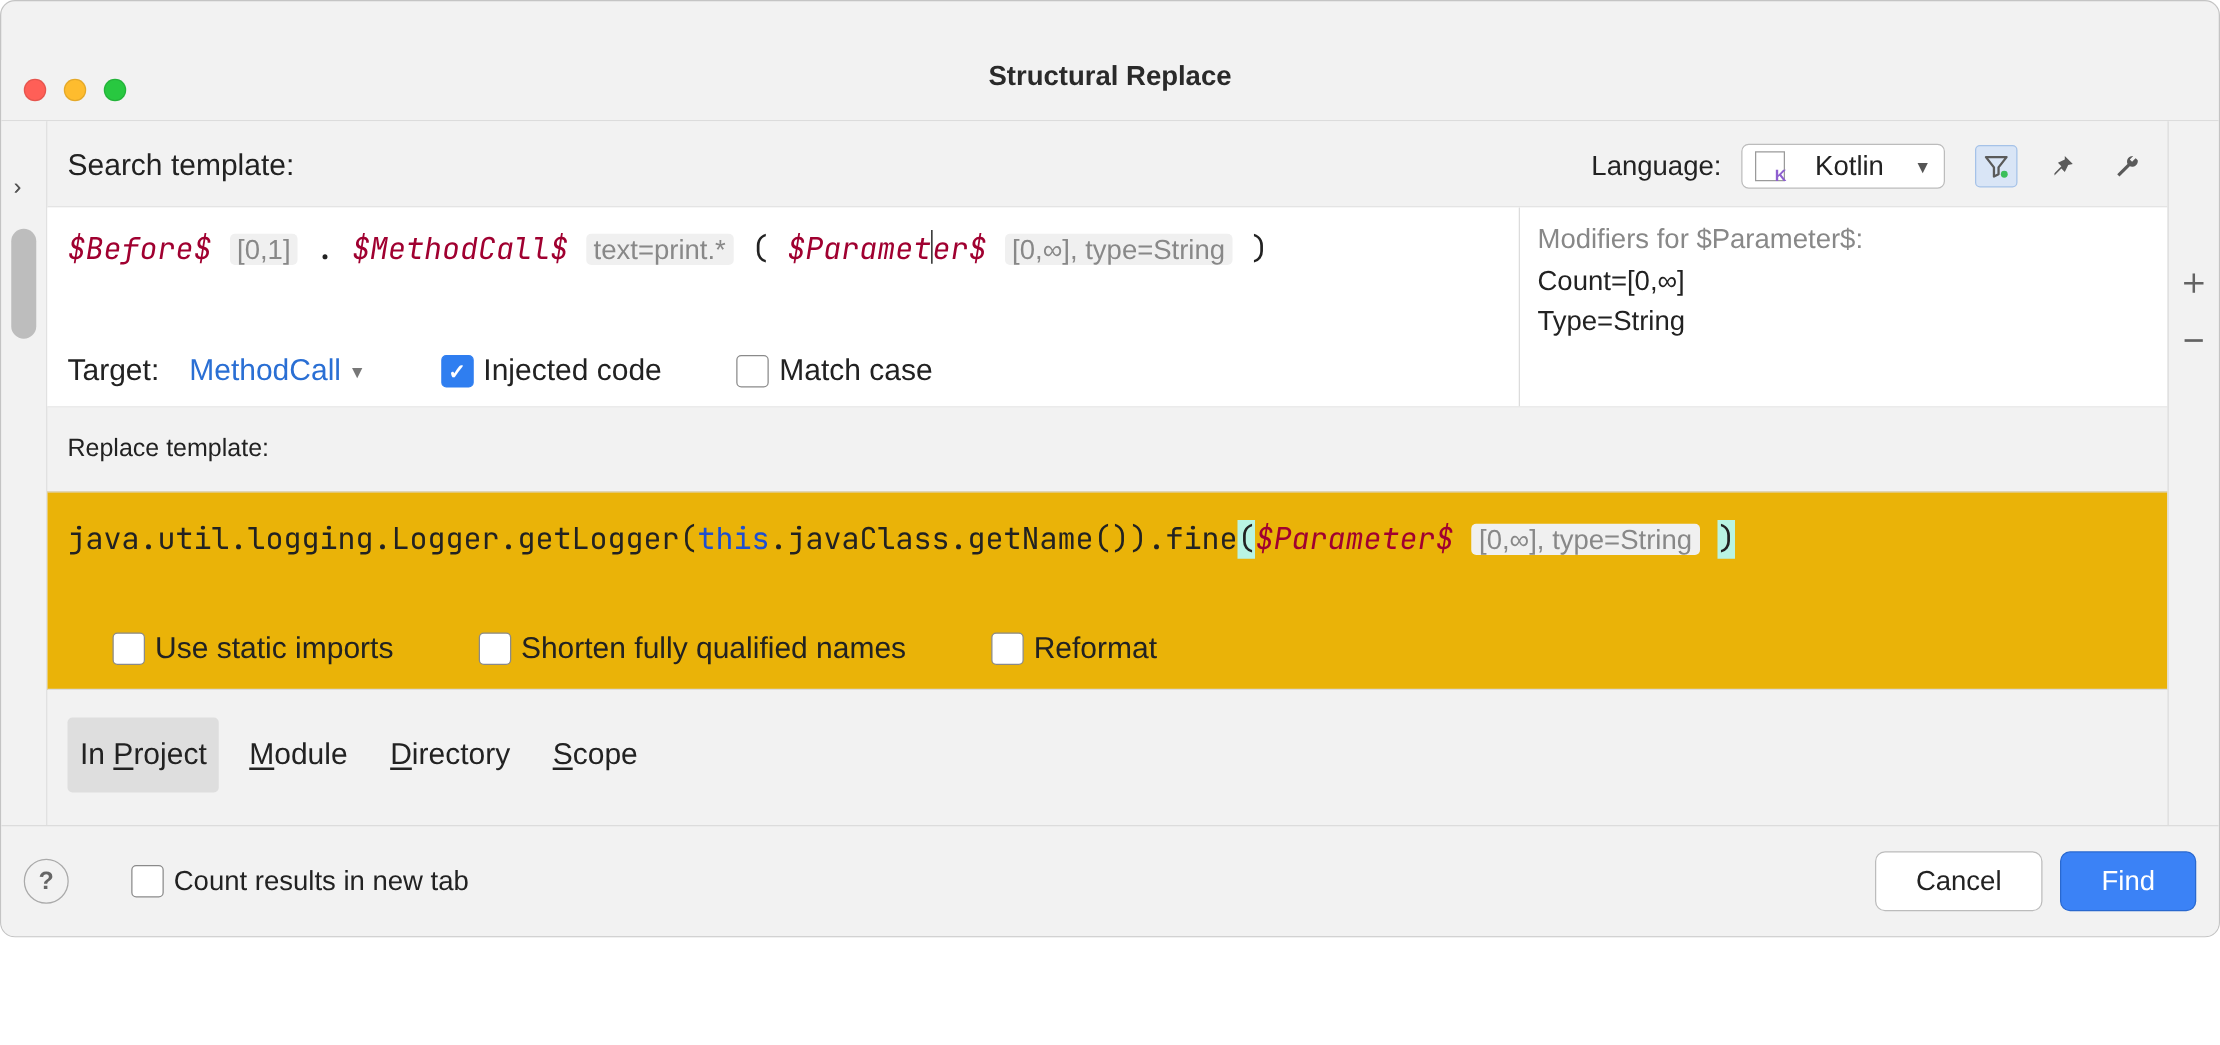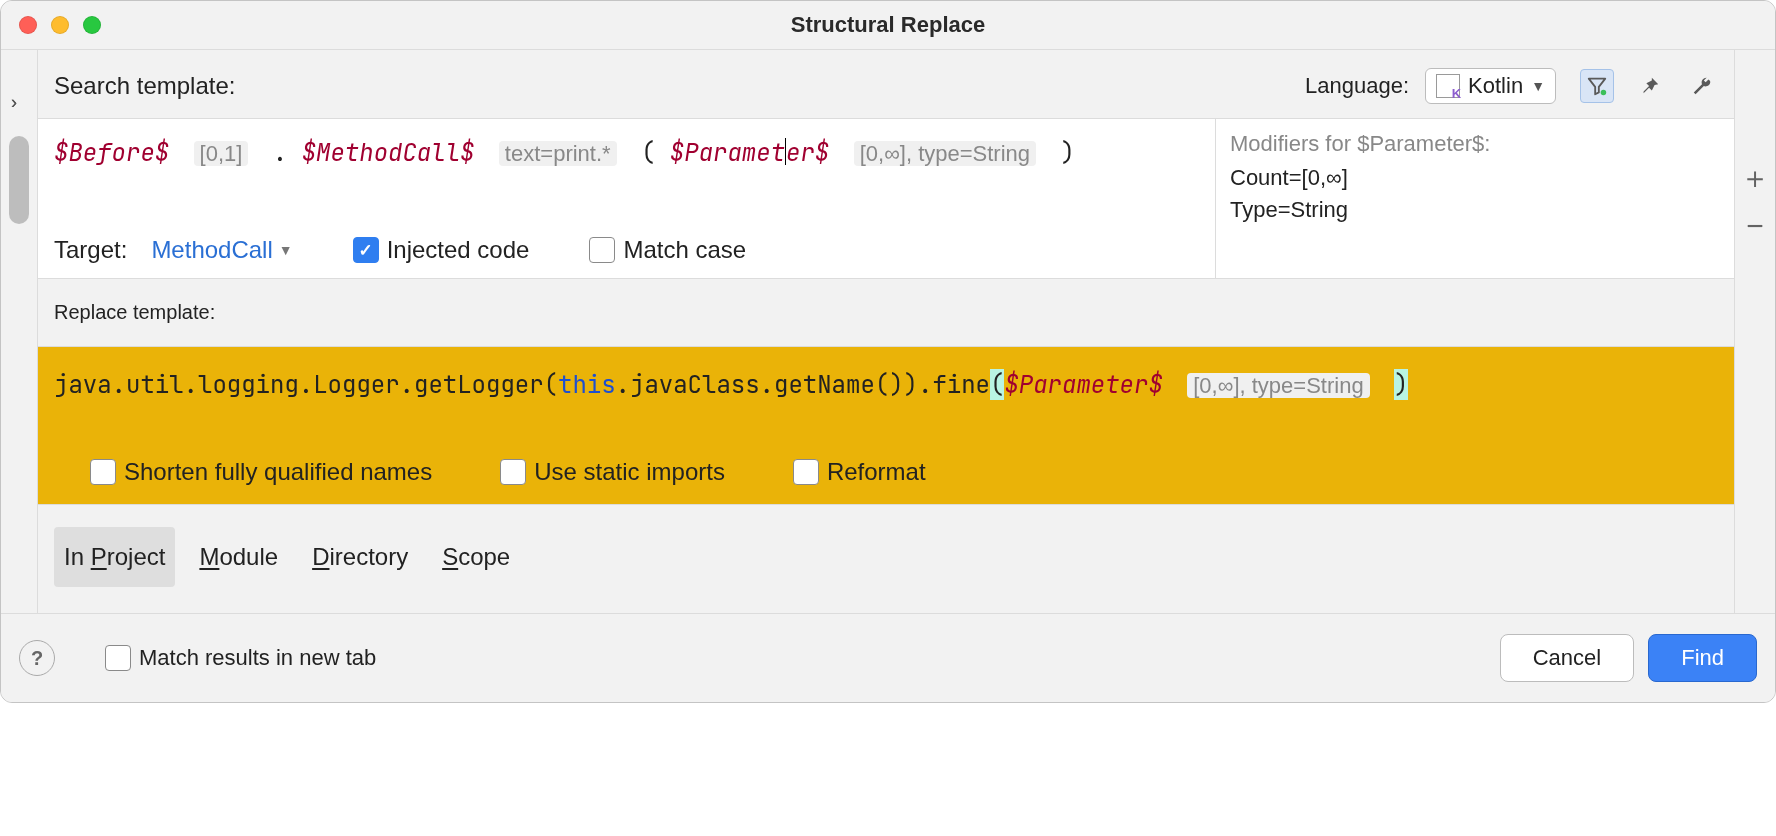--- a/index.html
+++ b/index.html
@@ -15,24 +15,24 @@
     box-sizing: border-box;
     border: 1px solid #c4c4c4;
     border-radius: 12px;
     overflow: hidden;
     background: #f2f2f2;
     position: relative;
   }
   .titlebar {
     height: 48px;
     display: flex;
-    align-items: center;
     position: relative;
     background: #f2f2f2;
     border-bottom: 1px solid #dcdcdc;
+    margin-top: 47px;
   }
   .traffic-lights {
     display: flex;
     gap: 14px;
     position: absolute;
     left: 18px;
     top: 50%;
     transform: translateY(-50%);
   }
   .tl {
@@ -95,21 +95,21 @@
     gap: 10px;
   }
   .section-header .label {
     font-size: 24px;
   }
   .header-spacer { flex: 1; }
   .lang-label { color: #222; margin-right: 6px; }
   .lang-select {
     display: inline-flex;
     align-items: center;
-    gap: 8px;
+    gap: 24px;
     padding: 4px 10px;
     border: 1px solid #bcbcbc;
     border-radius: 6px;
     background: #fff;
     cursor: default;
   }
   .lang-select .kbox {
     width: 22px; height: 22px;
     position: relative;
     border: 1px solid #9a9a9a;
@@ -158,21 +158,21 @@
   }
   .code-line {
     white-space: nowrap;
   }
   .tok-var { color: #a00030; font-style: italic; }
   .tok-hint {
     color: #888;
     background: #f0f0f0;
     border-radius: 4px;
     padding: 0 6px;
-    margin: 0 10px;
+    margin: 0 0;
     font-style: normal;
     font-family: -apple-system, Arial, sans-serif;
     font-size: 22px;
   }
   .tok-plain { color: #222; }
   .tok-key { color: #1e4fd0; }
   .hl { background: #b9f4e3; }
   .cursor-caret { border-right: 1px solid #000; display:inline-block; height:1.1em; vertical-align:-0.15em; }
 
   .target-row {
@@ -395,25 +395,25 @@
       <div class="replace-editor">
         <div class="code-line">
           <span class="tok-plain">java.util.logging.Logger.getLogger(</span><span class="tok-key">this</span><span class="tok-plain">.javaClass.getName()).fine</span><span class="tok-plain hl">(</span><span class="tok-var">$Parameter$</span>
           <span class="tok-hint">[0,∞], type=String</span>
           <span class="tok-plain hl">)</span>
         </div>
 
         <div class="replace-options">
           <span class="chk-label">
             <span class="check"></span>
-            <span>Shorten fully qualified names</span>
+            <span>Use static imports</span>
           </span>
           <span class="chk-label">
             <span class="check"></span>
-            <span>Use static imports</span>
+            <span>Shorten fully qualified names</span>
           </span>
           <span class="chk-label">
             <span class="check"></span>
             <span>Reformat</span>
           </span>
         </div>
       </div>
 
       <div class="scope-row">
         <span class="scope-tab active"><span>In </span><span class="u">P</span><span>roject</span></span>
@@ -427,20 +427,20 @@
     <div class="right-gutter">
       <div class="right-icon" style="margin-top:104px">＋</div>
       <div class="right-icon">−</div>
     </div>
   </div>
 
   <div class="footer">
     <span class="help">?</span>
     <span class="chk-label">
       <span class="check"></span>
-      <span>Match results in new tab</span>
+      <span>Count results in new tab</span>
     </span>
     <span class="footer-spacer"></span>
     <span class="btn secondary">Cancel</span>
     <span class="btn primary">Find</span>
   </div>
 
 </div>
 
 </body></html>

